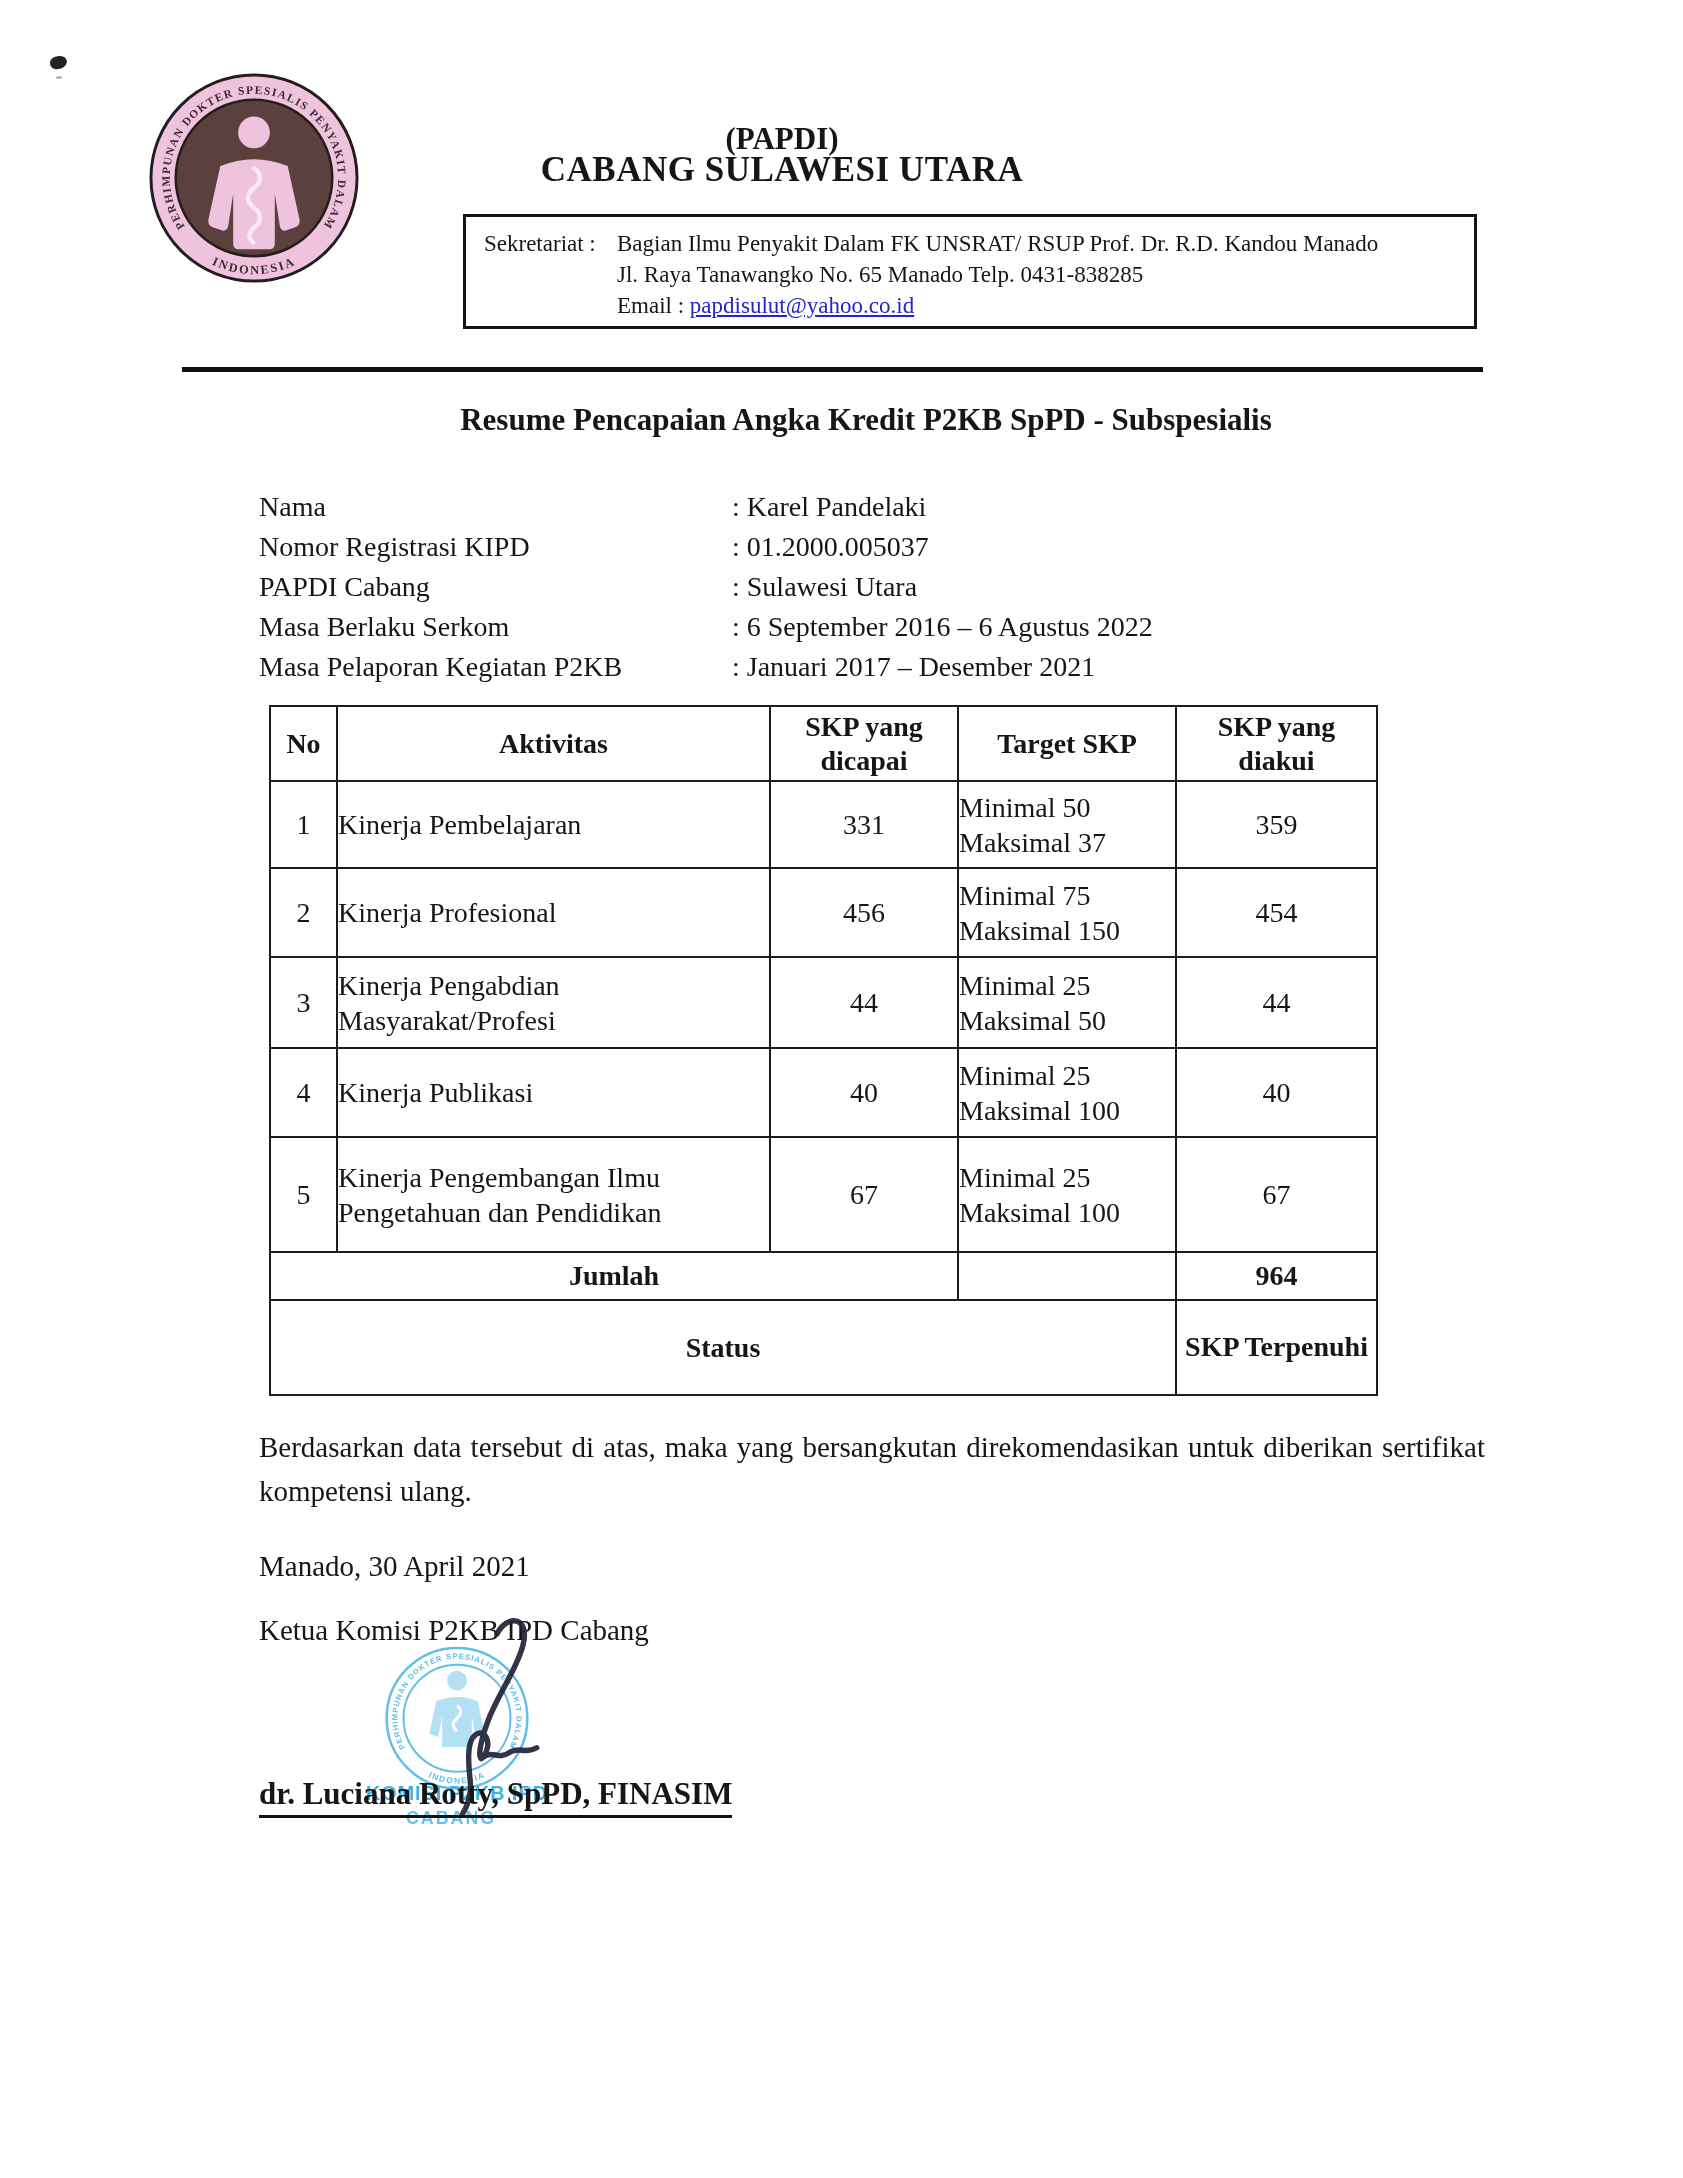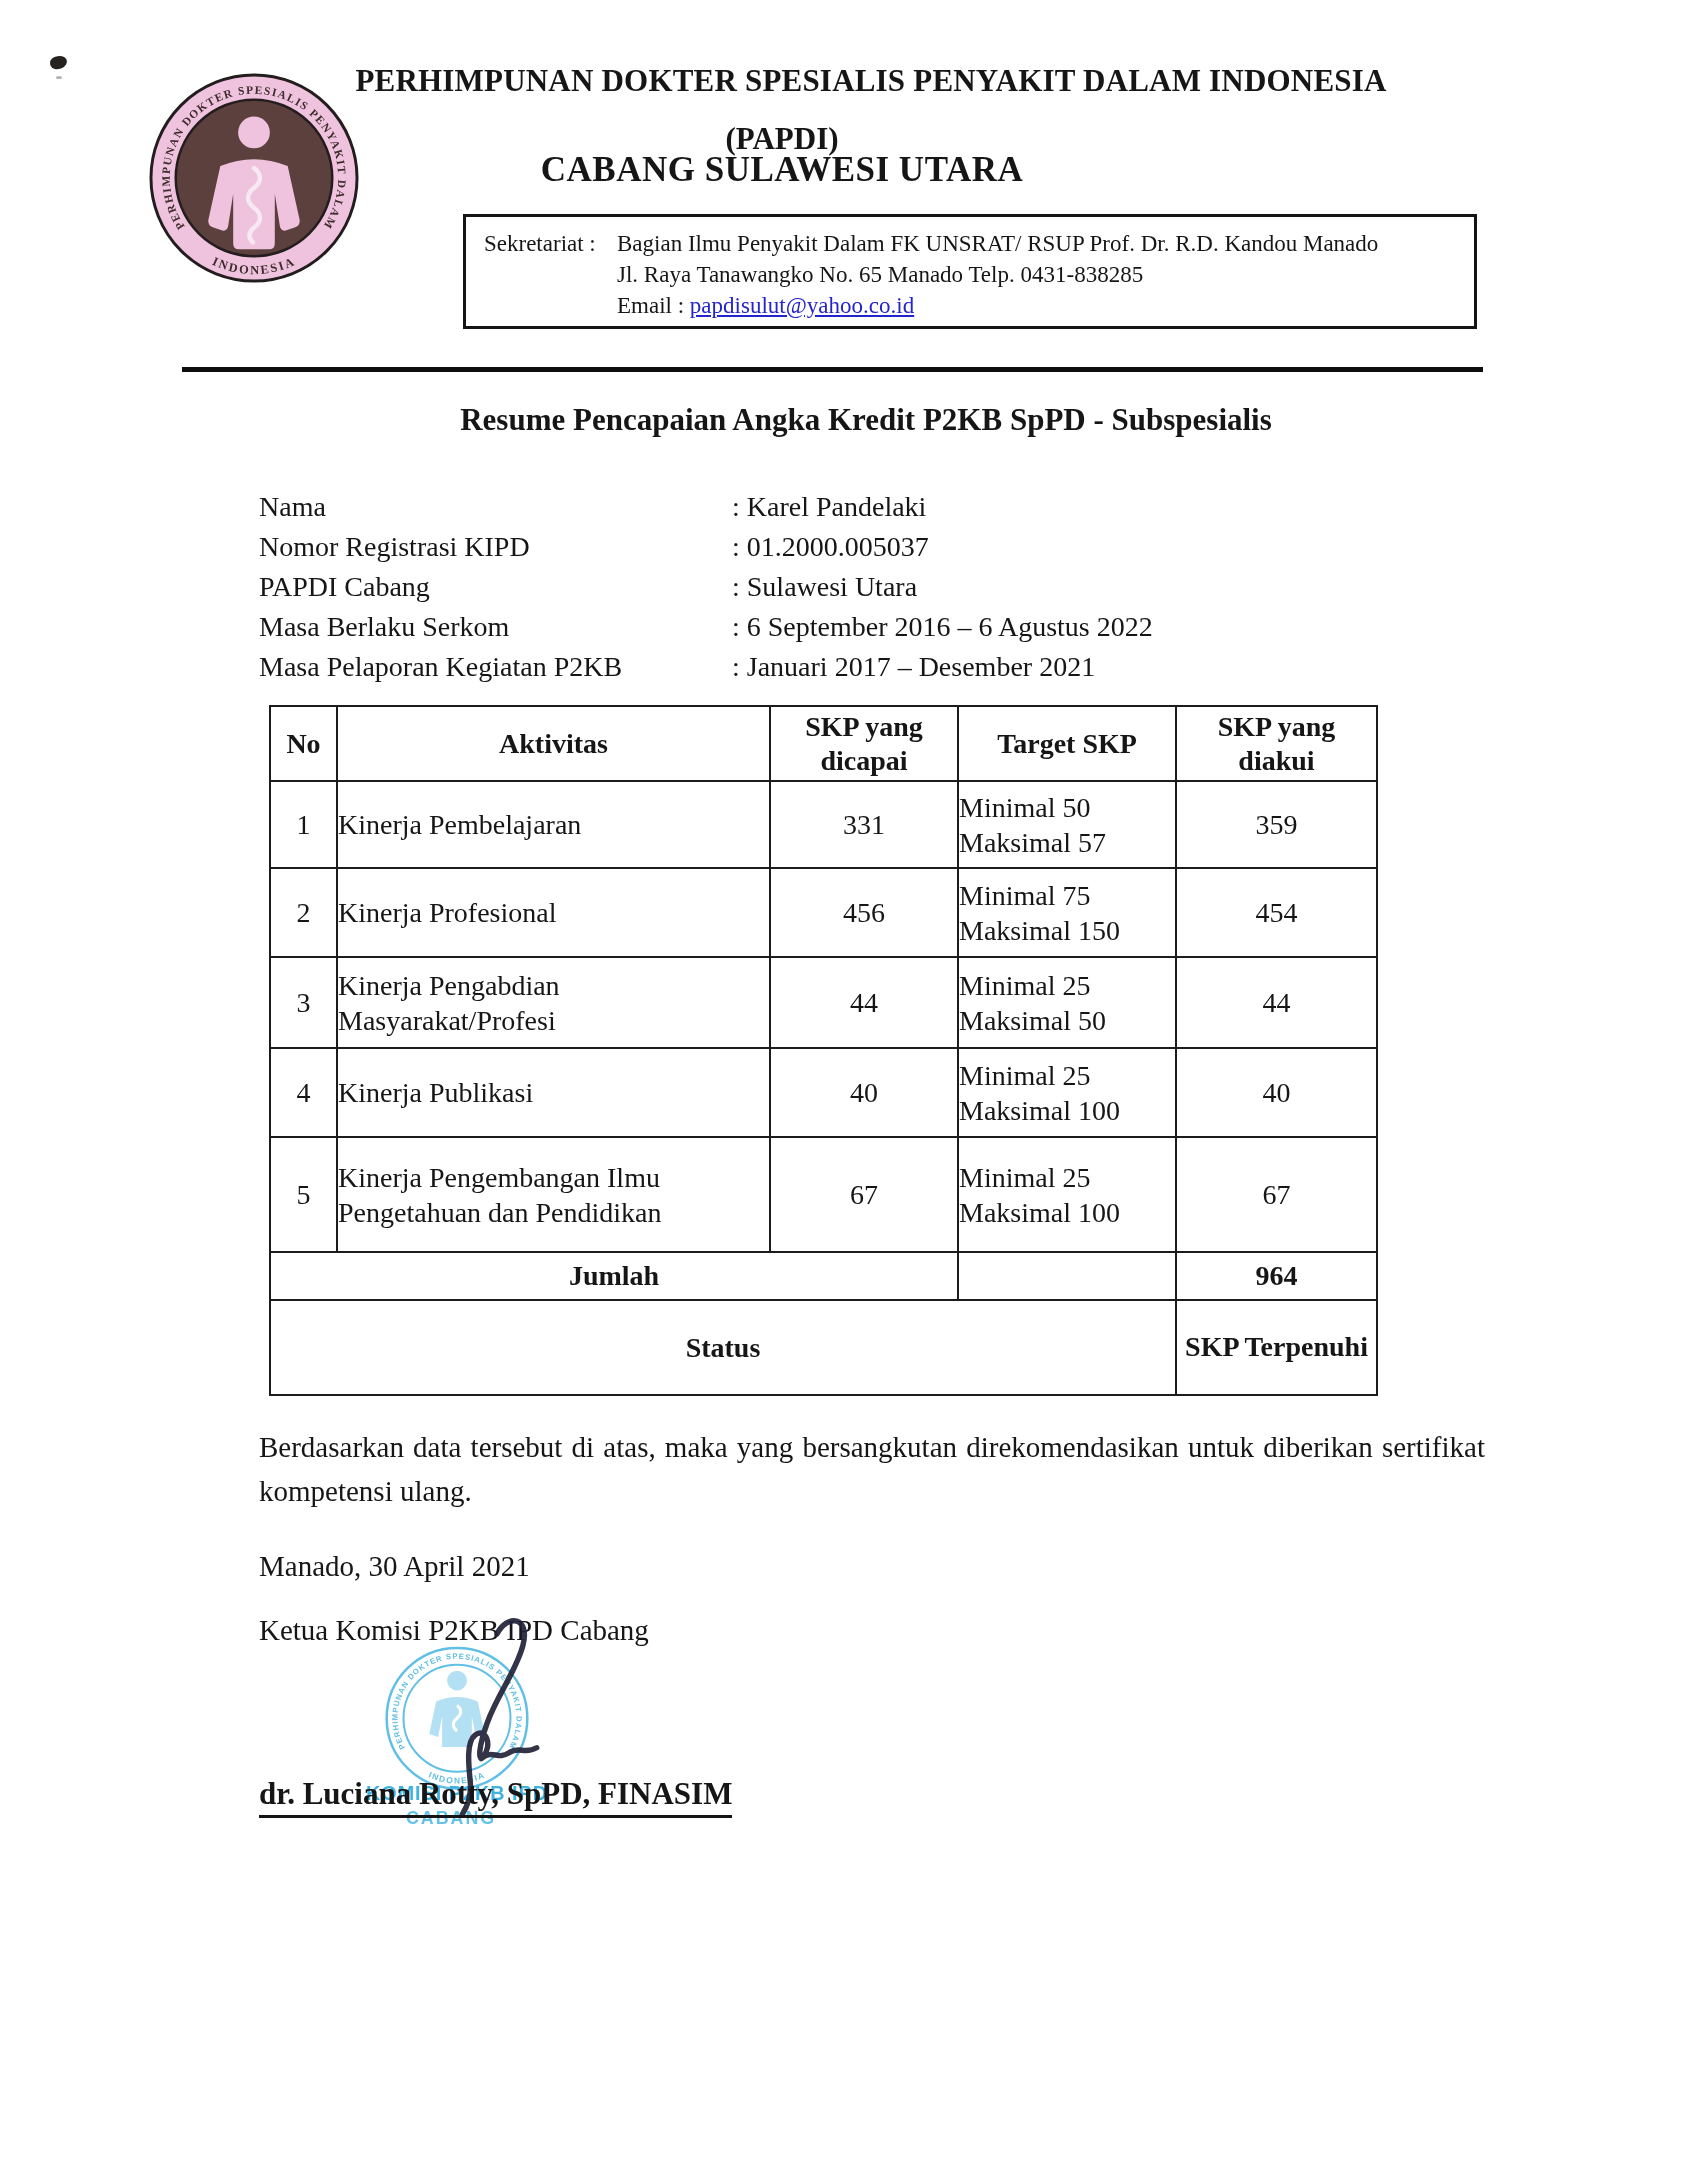--- a/index.html
+++ b/index.html
@@ -92,21 +92,20 @@
       <path d="M 108,98 c 8,6 8,14 0,20 c -8,6 -8,14 0,20 c 8,6 8,14 0,20 c -6,5 -6,11 -1,15" fill="none" stroke="#f7e9f2" stroke-width="4.5" stroke-linecap="round"></path>
     </g>
     <text font-size="11.5" font-weight="bold" fill="#3f2d2d" letter-spacing="1.4">
       <textPath href="#logoArcTop" startOffset="50%" text-anchor="middle">PERHIMPUNAN DOKTER SPESIALIS PENYAKIT DALAM</textPath>
     </text>
     <text font-size="12.5" font-weight="bold" fill="#3f2d2d" letter-spacing="2">
       <textPath href="#logoArcBottom" startOffset="50%" text-anchor="middle">INDONESIA</textPath>
     </text>
   </svg>
 
-  <div class="h-line1">PERHIMPUNAN DOKTER SPESIALIS PENYAKIT DALAM INDONESIA</div>
   <div class="h-line2">(PAPDI)</div>
   <div class="h-line3">CABANG SULAWESI UTARA</div>
 
   <div class="sek-box">
     <div class="sek-label">Sekretariat :</div>
     <div class="sek-content">
       <div>Bagian Ilmu Penyakit Dalam FK UNSRAT/ RSUP Prof. Dr. R.D. Kandou Manado</div>
       <div>Jl. Raya Tanawangko No. 65 Manado Telp. 0431-838285</div>
       <div><span>Email : </span><a class="email">papdisulut@yahoo.co.id</a></div>
     </div>
@@ -154,21 +153,21 @@
       <th>SKP yang dicapai</th>
       <th>Target SKP</th>
       <th>SKP yang diakui</th>
     </tr>
     <tr class="r1">
       <td class="c-no">1</td>
       <td class="c-akt">Kinerja Pembelajaran</td>
       <td class="c-num">331</td>
       <td class="c-target">
         <div>Minimal 50</div>
-        <div>Maksimal 57</div>
+        <div>Maksimal 37</div>
       </td>
       <td class="c-num">359</td>
     </tr>
     <tr class="r2">
       <td class="c-no">2</td>
       <td class="c-akt">Kinerja Profesional</td>
       <td class="c-num">456</td>
       <td class="c-target">
         <div>Minimal 75</div>
         <div>Maksimal 150</div>

